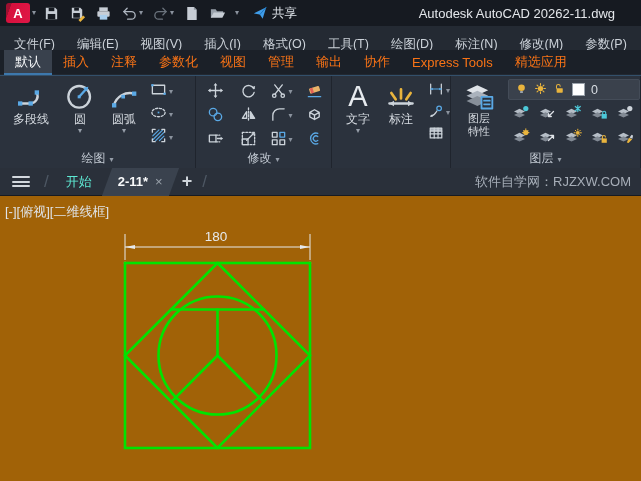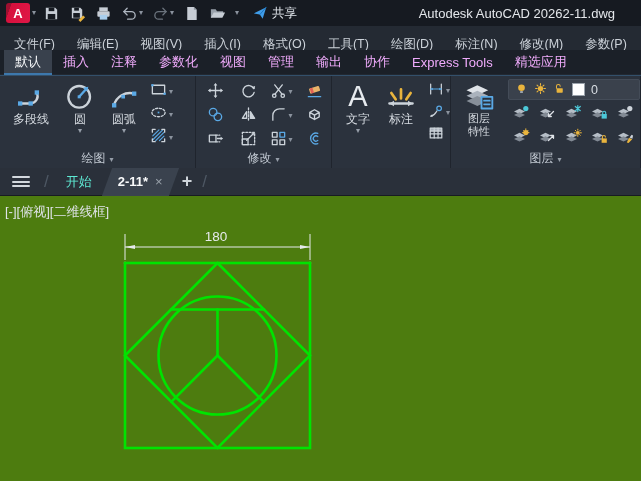--- a/index.html
+++ b/index.html
@@ -20,21 +20,21 @@
   .wtitle{position:absolute;right:26px;top:0;height:26px;display:flex;align-items:center;gap:0;
           color:#e4e7eb;font-size:13px;}
   
   .menubar{position:absolute;left:0;top:26px;width:641px;height:25px;background:#242a33;
            display:flex;align-items:center;justify-content:space-between;padding:0 12px;box-sizing:border-box;
            border-bottom:1px solid #171b22;}
   .menu-item{color:#ccd2d9;font-size:12.5px;padding:3px 2px;white-space:nowrap;margin-top:12px;}
   
   .ribbontabs{position:absolute;left:0;top:50px;width:641px;height:24px;background:#1b2028;
               display:flex;align-items:stretch;padding-left:4px;box-sizing:border-box;}
-  .rtab{display:flex;align-items:center;padding:0 11px;color:#f0abfc;font-size:13px;white-space:nowrap;position:relative;}
+  .rtab{display:flex;align-items:center;padding:0 11px;color:#f97316;font-size:13px;white-space:nowrap;position:relative;}
   .rtab.active{background:#39414d;color:#f2f4f6;}
   .rtab.active::after{content:"";position:absolute;left:0;right:0;bottom:-1px;height:2px;background:#3d78ad;}
   
   .ribbon{position:absolute;left:0;top:75px;width:641px;height:93px;background:#2b323d;
           display:flex;border-top:1px solid #33506b;box-sizing:border-box;}
   .panel{position:relative;height:100%;border-right:1px solid #1f242d;box-sizing:border-box;}
   .p-footer{position:absolute;bottom:1px;left:0;right:0;text-align:center;color:#c2c9d2;font-size:12px;}
   .fcaret{color:#969ea9;font-size:8px;margin-left:4px;}
   .p-draw{width:208px;}
   .p-modify{width:138px;}
@@ -67,21 +67,21 @@
   .fslash{color:#4e5864;font-size:17px;margin:0 4px;font-style:normal;}
   .ftab{position:relative;padding:0 13px;height:28px;display:flex;align-items:center;gap:7px;}
   .ftab .lbl{position:relative;z-index:1;color:#5eead4;font-size:13px;}
   .ftab.active::before{content:"";position:absolute;left:2px;right:2px;top:0;bottom:0;background:#3a424e;
                        transform:skewX(-20deg);}
   .ftab.active .lbl{color:#fafbfc;font-weight:bold;}
   .fclose{position:relative;z-index:1;color:#9aa2ab;font-size:13px;}
   .fplus{color:#cfd5db;font-size:18px;font-weight:bold;padding:0 6px;}
   .site{margin-left:auto;margin-right:10px;color:#a7aeb8;font-size:13px;}
   
-  .canvas{position:absolute;left:0;top:196px;width:641px;height:285px;background:#4d7c0f;}
+  .canvas{position:absolute;left:0;top:196px;width:641px;height:285px;background:#a16207;}
   .vplabel{position:absolute;left:5px;top:7px;color:#dfe3e8;font-size:13px;z-index:2;}
   svg.cad{position:absolute;left:0;top:0;}
 </style>
 </head>
 <body>
 
 <div id="app">
 
   <div class="titlebar">
     <div class="qat" id="qat">
@@ -534,20 +534,21 @@
     <span class="fslash">/</span>
     <div class="ftab">
       <span class="lbl">开始</span>
     </div>
     <div class="ftab active">
       <span class="lbl">2-11*</span>
       <span class="fclose">×</span>
     </div>
     <span class="fplus">+</span>
     <span class="fslash">/</span>
+    <span class="site">软件自学网：RJZXW.COM</span>
   </div>
 
   <div class="canvas">
     <div class="vplabel">[-][俯视][二维线框]</div>
     <svg class="cad" id="cad" width="641" height="285" viewBox="0 0 641 285">
         <g stroke="#e6e9ec" stroke-width="1" fill="none">
           <line x1="125" y1="38" x2="125" y2="64"></line>
           <line x1="310" y1="38" x2="310" y2="64"></line>
           <line x1="125" y1="51" x2="310" y2="51"></line>
           <path d="M125,51 l10,-2 v4z" fill="#e6e9ec" stroke="none"></path>

